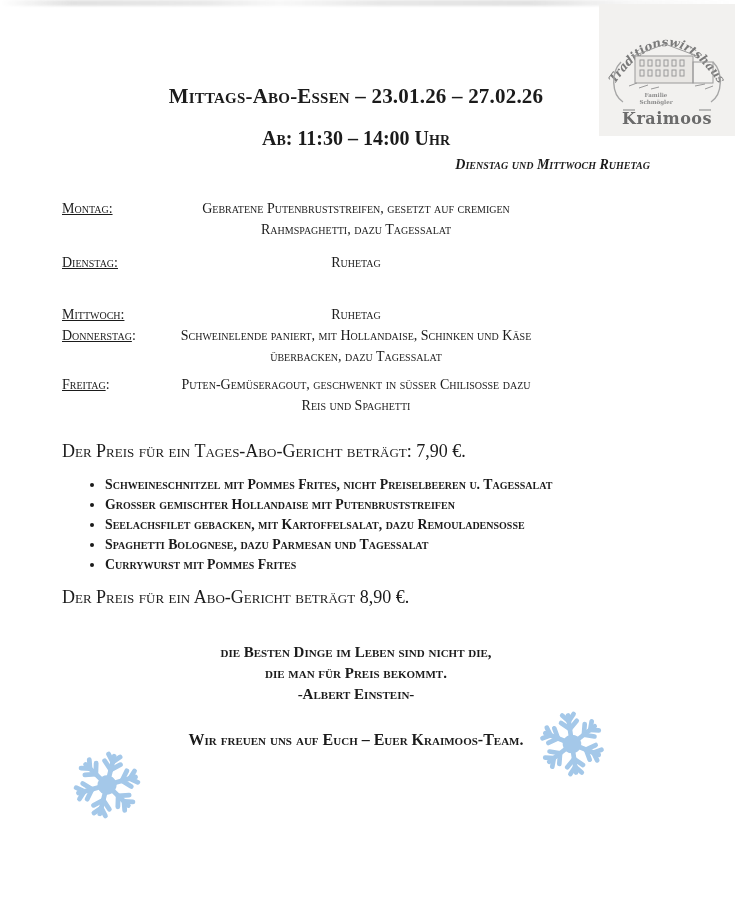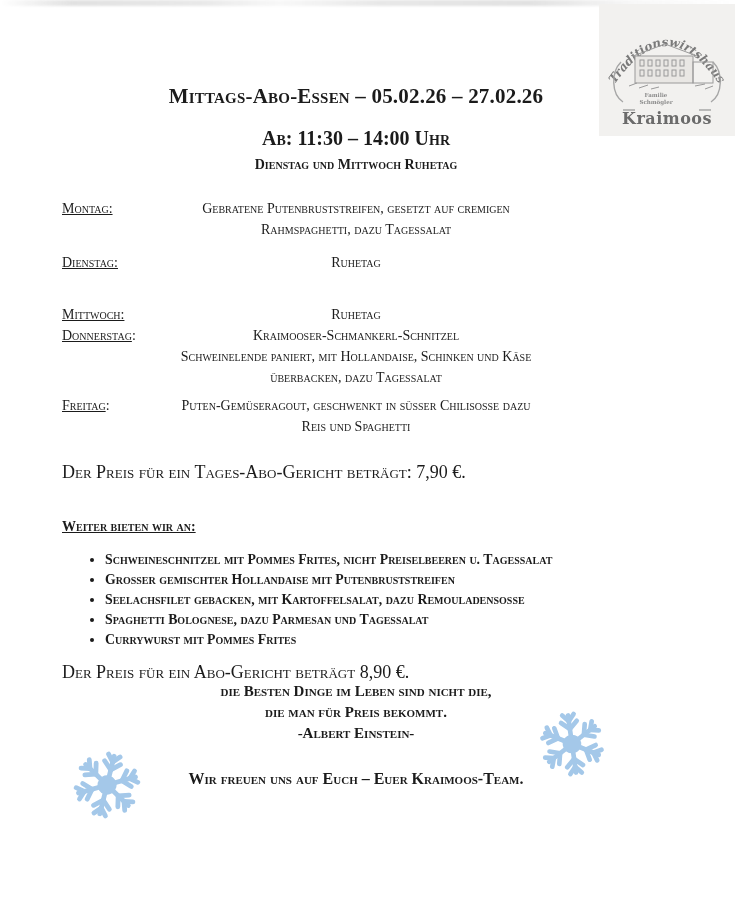--- a/index.html
+++ b/index.html
@@ -21,37 +21,37 @@
     background:linear-gradient(90deg,
       rgba(255,255,255,0) 0%, rgba(90,90,90,.28) 10%, rgba(90,90,90,.20) 28%,
       rgba(150,150,150,.10) 38%, rgba(90,90,90,.22) 52%, rgba(80,80,80,.26) 72%,
       rgba(140,140,140,.10) 86%, rgba(255,255,255,0) 100%);
     filter:blur(1px);opacity:.65;
   }
   .sc{font-variant:small-caps;}
   .content{position:absolute;left:62px;top:84px;width:588px;}
   .title{font-size:21px;font-weight:bold;text-align:center;line-height:25px;letter-spacing:.2px;}
   .hours{font-size:20px;font-weight:bold;text-align:center;line-height:26px;margin-top:16px;}
-  .closed-note{font-size:14px;font-weight:bold;text-align:center;line-height:17px;margin-top:5px;}
+  .closed-note{font-size:14px;font-weight:bold;text-align:right;line-height:17px;margin-top:5px;font-style:italic;}
   .week{margin-top:25px;}
   .day-row{position:relative;font-weight:normal;font-size:14px;line-height:21px;}
   .day-label{position:absolute;left:0;top:0;white-space:nowrap;}
   .ul{text-decoration:underline;}
   .dish{text-align:center;}
   .mb12{margin-bottom:12px;}
   .mb31{margin-bottom:31px;}
   .mb32{}
   .mb7{margin-bottom:7px;}
   .price{font-weight:normal;font-size:18px;line-height:18px;margin:0;}
   .price-daily{margin-top:26px;}
   .weiter{font-weight:bold;font-size:14px;line-height:17px;margin-top:37px;text-decoration:underline;}
   ul.offers{margin:15px 0 0 0;padding-left:43px;font-weight:bold;font-size:13.8px;line-height:20px;}
   ul.offers li{margin:0;}
   .price-abo{margin-top:13px;}
-  .quote{text-align:center;font-weight:bold;font-size:15px;line-height:21px;}
+  .quote{margin-top:36px;text-align:center;font-weight:bold;font-size:15px;line-height:21px;}
   .footer{margin-top:25px;text-align:center;font-weight:bold;font-size:16px;line-height:19px;}
   .logo{
     position:absolute;top:4px;right:0;width:136px;height:132px;
     background:var(--logo-background);
   }
   .logo svg{display:block;width:136px;height:132px;}
   .logo-arch{
     font-family:"DejaVu Serif", serif;font-weight:bold;font-style:italic;
     font-size:12px;fill:var(--logo-gray);letter-spacing:0px;
   }
@@ -115,21 +115,21 @@
         <path class="flourish" d="M 24,106 l 12,0 M 100,106 l 12,0"></path>
       </g>
       <text class="logo-family" x="57" y="93">Familie</text>
       <text class="logo-family" x="57" y="100">Schmögler</text>
       <text class="logo-name" x="68" y="120">Kraimoos</text>
     </svg>
   </div>
 
   <div class="content sc">
 
-    <div class="title">Mittags-Abo-Essen – 05.02.26 – 27.02.26</div>
+    <div class="title">Mittags-Abo-Essen – 23.01.26 – 27.02.26</div>
     <div class="hours">Ab: 11:30 – 14:00 Uhr</div>
     <div class="closed-note">Dienstag und Mittwoch Ruhetag</div>
 
     <div class="week">
 
       <div class="day-row mb12">
         <span class="day-label"><span class="ul">Montag:</span><span></span></span>
         <div class="dish">
           <div>Gebratene Putenbruststreifen, gesetzt auf cremigen</div>
           <div>Rahmspaghetti, dazu Tagessalat</div>
@@ -146,39 +146,37 @@
       <div class="day-row mb32">
         <span class="day-label"><span class="ul">Mittwoch:</span><span></span></span>
         <div class="dish">
           <div>Ruhetag</div>
         </div>
       </div>
 
       <div class="day-row mb7">
         <span class="day-label"><span class="ul">Donnerstag</span><span>:</span></span>
         <div class="dish">
-          <div>Kraimooser-Schmankerl-Schnitzel</div>
           <div>Schweinelende paniert, mit Hollandaise, Schinken und Käse</div>
           <div>überbacken, dazu Tagessalat</div>
         </div>
       </div>
 
       <div class="day-row">
         <span class="day-label"><span class="ul">Freitag</span><span>:</span></span>
         <div class="dish">
           <div>Puten-Gemüseragout, geschwenkt in süßer Chilisoße dazu</div>
           <div>Reis und Spaghetti</div>
         </div>
       </div>
 
     </div>
 
     <p class="price price-daily">Der Preis für ein Tages-Abo-Gericht beträgt: 7,90 €.</p>
 
-    <div class="weiter">Weiter bieten wir an:</div>
 
     <ul class="offers">
       <li><span>Schweineschnitzel mit Pommes Frites, nicht Preiselbeeren u. Tagessalat</span></li>
       <li><span>Großer gemischter Hollandaise mit Putenbruststreifen</span></li>
       <li><span>Seelachsfilet gebacken, mit Kartoffelsalat, dazu Remouladensoße</span></li>
       <li><span>Spaghetti Bolognese, dazu Parmesan und Tagessalat</span></li>
       <li><span>Currywurst mit Pommes Frites</span></li>
     </ul>
 
     <p class="price price-abo">Der Preis für ein Abo-Gericht beträgt 8,90 €.</p>

